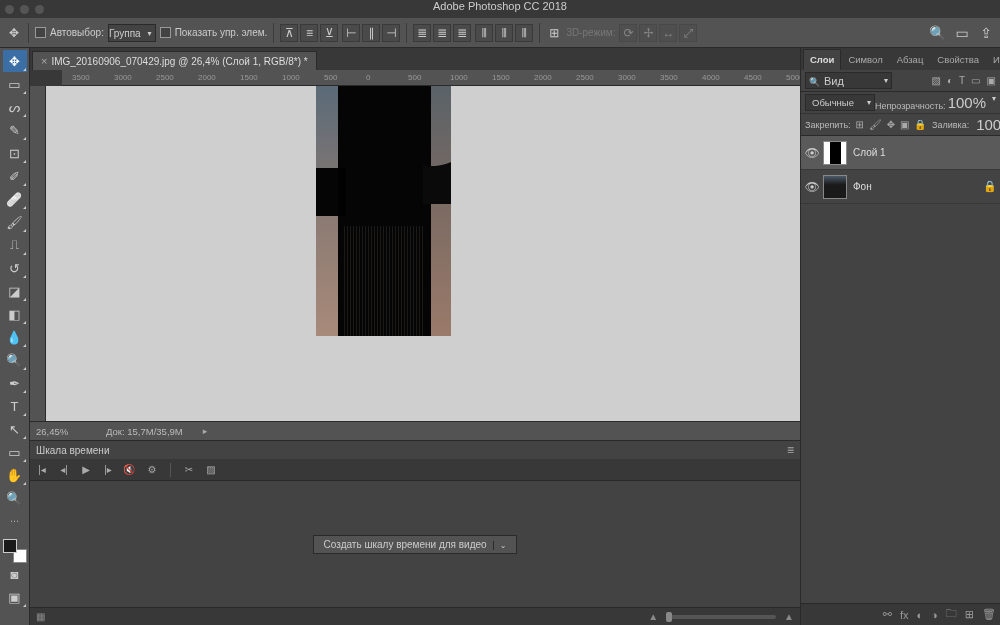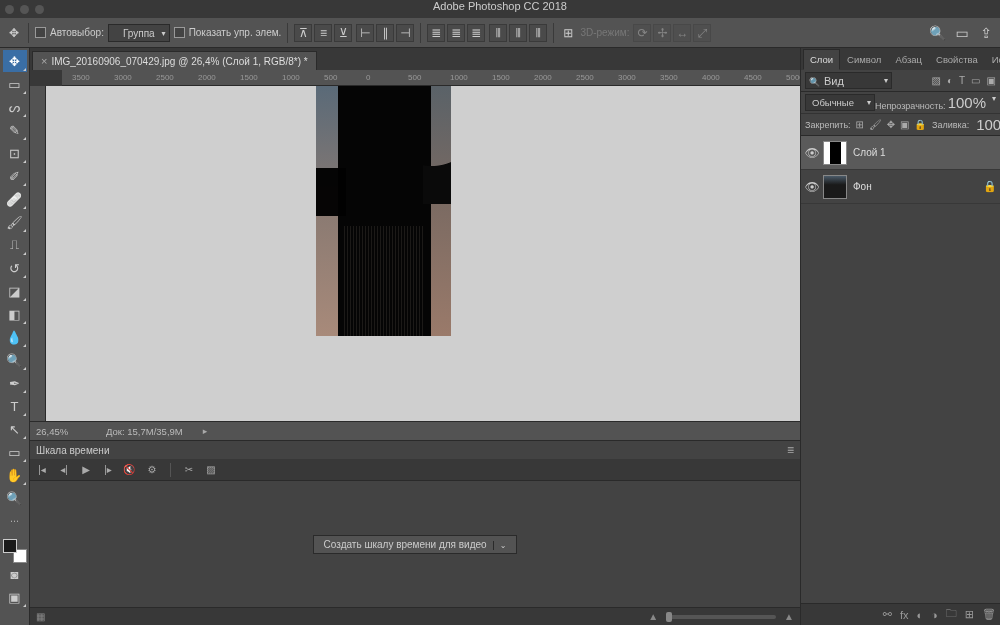--- a/index.html
+++ b/index.html
@@ -5,21 +5,21 @@
 *{margin:0;padding:0;box-sizing:border-box;font-family:"Helvetica Neue",Arial,sans-serif;user-select:none}
 body{background:#383838;width:1000px;height:625px;overflow:hidden;color:#bbb;font-size:10px}
 .mac-dots{position:absolute;top:5px;left:5px;display:flex;gap:6px}
 .dot{width:9px;height:9px;border-radius:50%;background:#555}
 .titlebar{height:18px;display:flex;align-items:flex-start;justify-content:center;color:#ccc;font-size:11px;background:#383838}
 .options-bar{height:30px;background:#535353;border-bottom:1px solid #2a2a2a;display:flex;align-items:center;padding:0 6px;gap:4px}
 .options-bar .sep{width:1px;height:20px;background:#3a3a3a;margin:0 2px}
 .ob-icon{width:16px;height:16px;display:flex;align-items:center;justify-content:center;color:#ccc;font-size:12px}
 .ob-check{width:11px;height:11px;border:1px solid #999;background:#434343}
 .ob-label{font-size:10px;color:#ccc}
-.ob-select{background:#434343;border:1px solid #2a2a2a;padding:1px 14px 1px 14px;font-size:10px;color:#ccc;position:relative;height:18px;line-height:15px}
+.ob-select{background:#434343;border:1px solid #2a2a2a;padding:1px 14px 1px 0;font-size:10px;color:#ccc;position:relative;height:18px;line-height:15px}
 .ob-select:after{content:"▾";position:absolute;right:3px;top:1px;font-size:8px}
 .ob-group{display:flex;gap:2px}
 .ob-group .ob-icon{width:18px;height:18px;background:#4a4a4a;border:1px solid #3a3a3a}
 .right-icons{margin-left:auto;display:flex;gap:8px;align-items:center}
 .right-icons .ob-icon{font-size:14px}
 
 .workspace{display:flex;height:calc(100% - 48px)}
 .toolbar{width:30px;background:#535353;border-right:1px solid #2a2a2a;display:flex;flex-direction:column;align-items:center;padding-top:2px}
 .tool{width:24px;height:22px;display:flex;align-items:center;justify-content:center;color:#ccc;font-size:13px;position:relative;margin-bottom:1px}
 .tool.active{background:#3a6ea5;color:#fff}
@@ -60,21 +60,21 @@
 .tl-button{background:#535353;border:1px solid #2a2a2a;padding:3px 10px;font-size:10px;color:#ccc;display:flex;align-items:flex-end;gap:6px}
 .tl-button .dd{border-left:1px solid #2a2a2a;padding-left:6px;font-size:8px}
 .timeline-footer{height:18px;background:#383838;border-top:1px solid #2a2a2a;display:flex;align-items:center;padding:0 6px;gap:8px}
 .tf-slider{width:110px;height:4px;background:#555;border-radius:2px;position:relative}
 .tf-slider .knob{position:absolute;left:0;top:-3px;width:6px;height:10px;background:#888;border-radius:2px}
 .tf-icon{font-size:10px;color:#888}
 
 .panels{width:200px;background:#434343;border-left:1px solid #2a2a2a;display:flex;flex-direction:column}
 .panel-tabs{height:22px;background:#383838;display:flex;align-items:flex-end;padding-left:2px;gap:0}
 .ptab{padding:4px 6px;font-size:9.5px;color:#aaa;border:1px solid transparent}
-.ptab.active{background:#434343;border:1px solid #2a2a2a;border-bottom-color:#434343;color:#ddd;font-weight:normal}
+.ptab.active{background:#434343;border:1px solid #2a2a2a;border-bottom-color:#434343;color:#ddd;font-weight:bold}
 .layer-search{height:22px;background:#434343;display:flex;align-items:center;padding:0 4px;gap:4px;border-bottom:1px solid #2a2a2a}
 .ls-select{background:#383838;border:1px solid #2a2a2a;padding:1px 14px 1px 18px;font-size:11px;color:#ccc;position:relative;height:17px;line-height:14px;flex:.6}
 .ls-select:before{content:"🔍";position:absolute;left:3px;top:2px;font-size:9px}
 .ls-select:after{content:"▾";position:absolute;right:3px;top:1px;font-size:8px}
 .ls-icons{display:flex;gap:6px;margin-left:auto}
 .ls-icons span{font-size:10px;color:#aaa}
 .layer-opts{display:flex;align-items:flex-end;padding:2px 4px;gap:0;border-bottom:1px solid #333}
 .lo-select{background:#383838;border:1px solid #2a2a2a;padding:1px 14px 1px 6px;font-size:9.5px;color:#ccc;position:relative;height:17px;line-height:14px;flex:1}
 .lo-select:after{content:"▾";position:absolute;right:3px;top:1px;font-size:8px}
 .lo-label{font-size:9px;color:#bbb}

